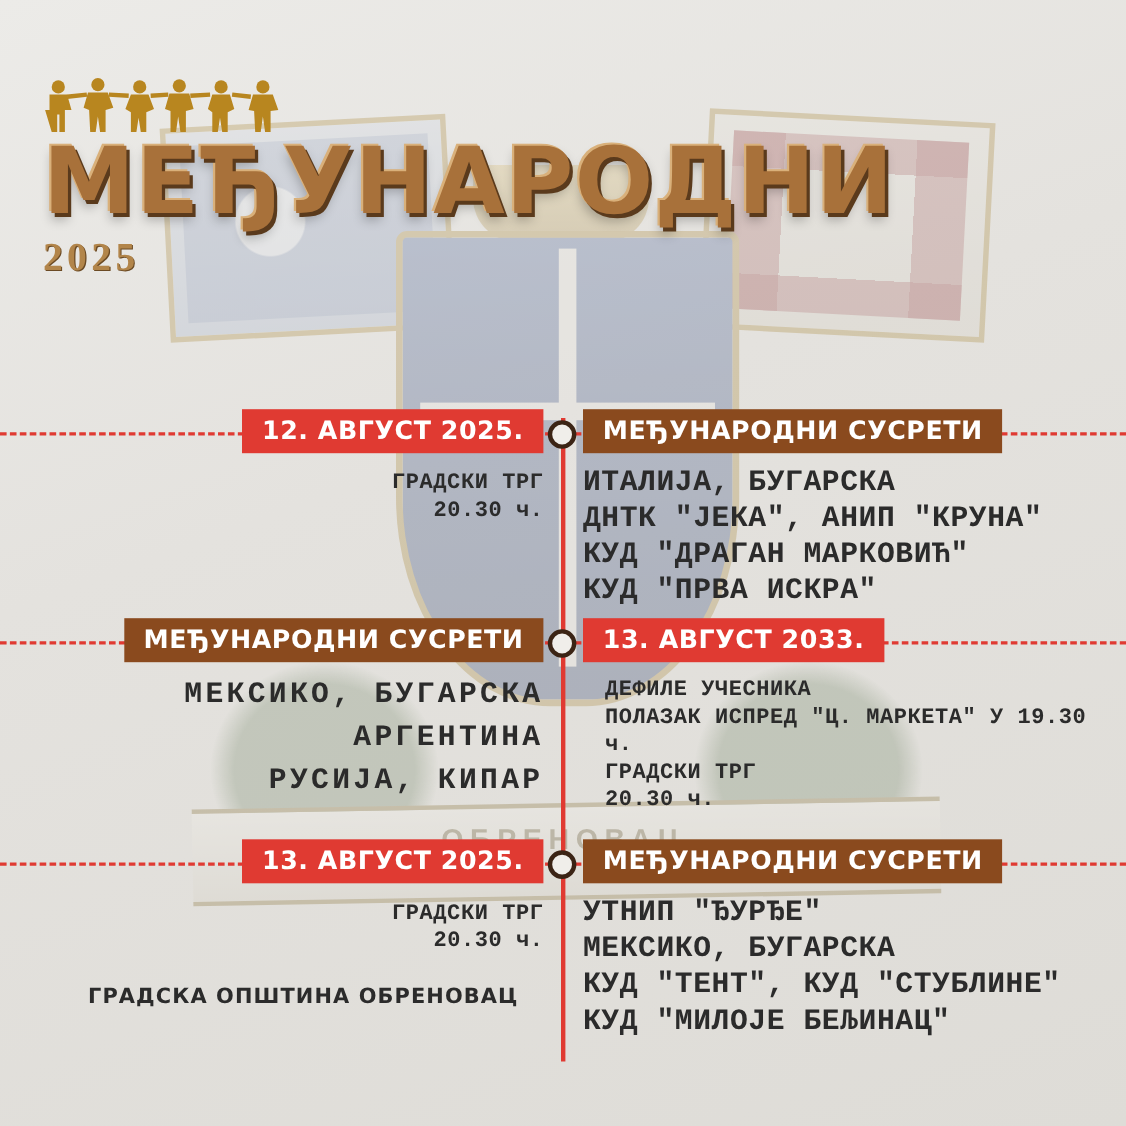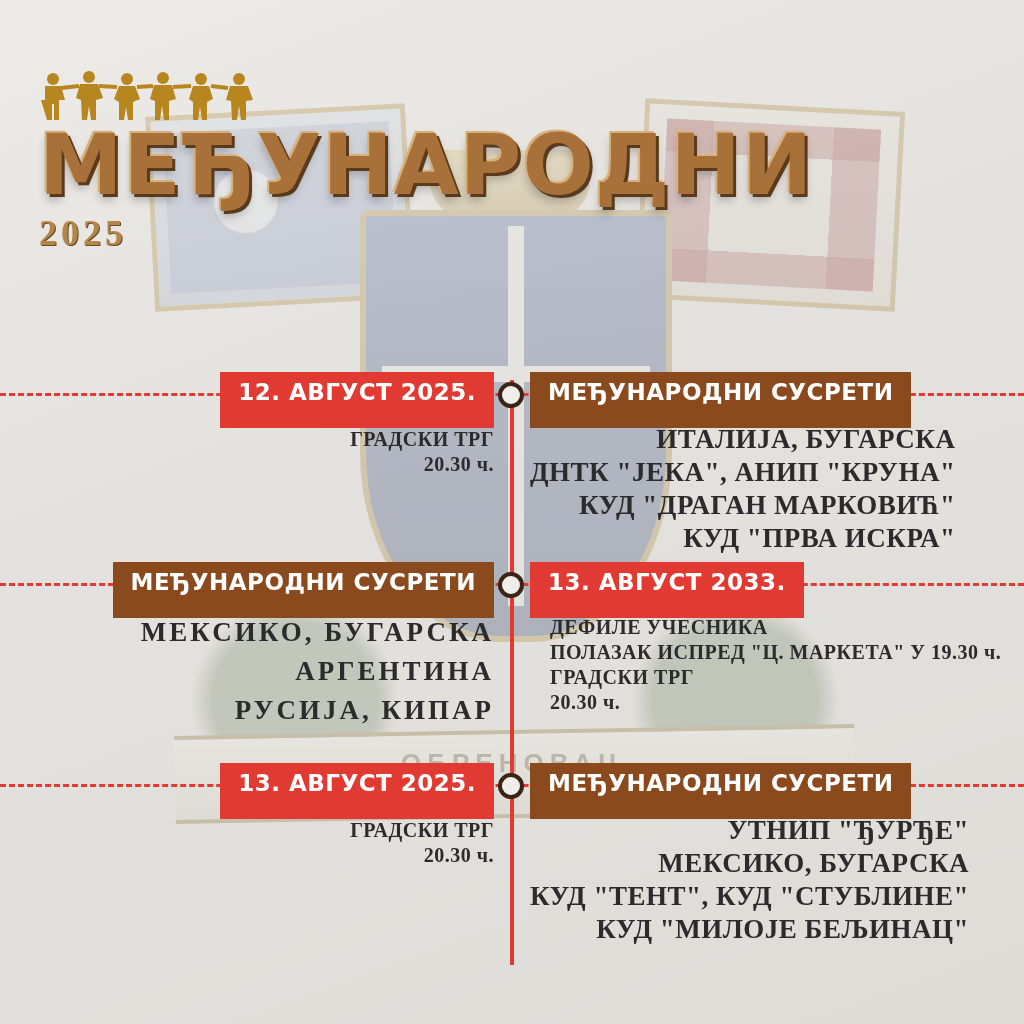--- a/index.html
+++ b/index.html
@@ -192,21 +192,21 @@
     top: -11px;
     width: 18px; height: 18px;
     border-radius: 50%;
     background: #f0eeea;
     border: 4px solid #3b2415;
     box-sizing: content-box;
   }
   .chip {
     position: absolute;
     top: -21px;
-    height: 56px;
+    height: 40px;
     line-height: 40px;
     padding: 0 18px;
     color: #ffffff;
     font-family: "DejaVu Sans", sans-serif;
     font-weight: bold;
     font-size: 23px;
     letter-spacing: 0.5px;
     white-space: nowrap;
   }
   .chip-date {
@@ -218,21 +218,21 @@
   .chip-left {
     right: 530px;
     text-align: right;
   }
   .chip-right {
     left: 530px;
     text-align: left;
   }
   .details {
     position: absolute;
-    font-family: Liberation Serif, serif;
+    font-family: Liberation Mono, monospace;
     color: #2b2b2b;
     white-space: pre-line;
   }
   .details-left {
     right: 530px;
     text-align: right;
   }
   .details-right {
     left: 530px;
     text-align: left;
@@ -241,21 +241,20 @@
     font-size: 20px;
     line-height: 1.25;
     font-weight: bold;
     letter-spacing: 0.5px;
   }
   .det-big {
     font-size: 27px;
     line-height: 1.22;
     font-weight: bold;
     letter-spacing: 0.5px;
-    text-align: right;
   }
   .det-wide {
     font-size: 27px;
     line-height: 1.45;
     font-weight: bold;
     letter-spacing: 3px;
   }
   .footer {
     position: absolute;
     left: 80px;
@@ -360,13 +359,14 @@
     <div class="chip chip-date chip-left">13. АВГУСТ 2025.</div>
     <div class="chip chip-title chip-right">МЕЂУНАРОДНИ СУСРЕТИ</div>
     <div class="details details-left det-small" style="top:34px;">ГРАДСКИ ТРГ
 20.30 ч.</div>
     <div class="details details-right det-big" style="top:30px;">УТНИП "ЂУРЂЕ"
 МЕКСИКО, БУГАРСКА
 КУД "ТЕНТ", КУД "СТУБЛИНЕ"
 КУД "МИЛОЈЕ БЕЉИНАЦ"</div>
   </div>
 
+  <div class="footer">ГРАДСКА ОПШТИНА ОБРЕНОВАЦ</div>
 </div>
 
 </body></html>

